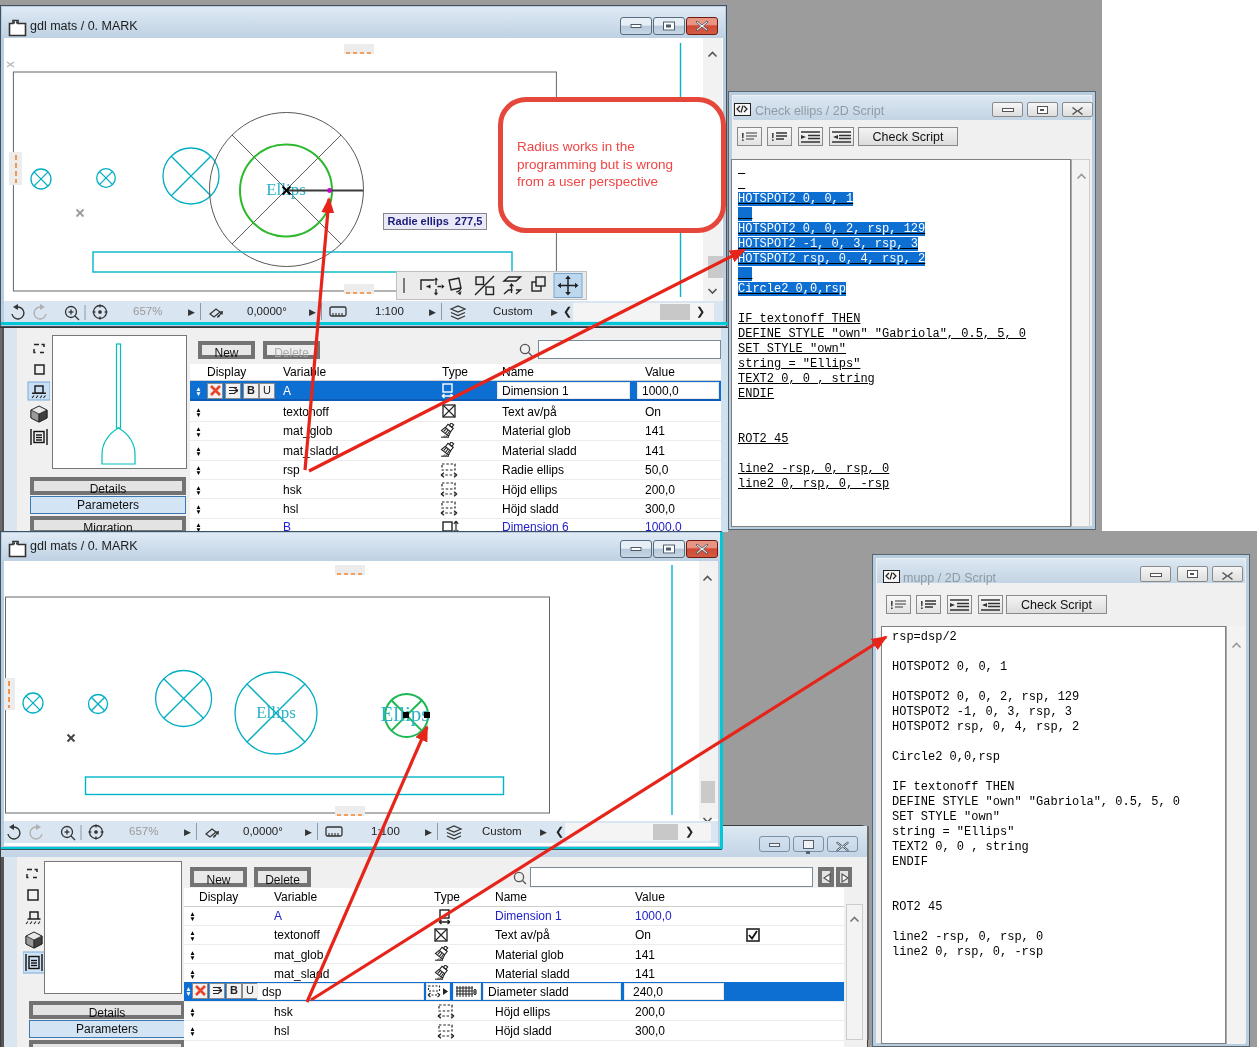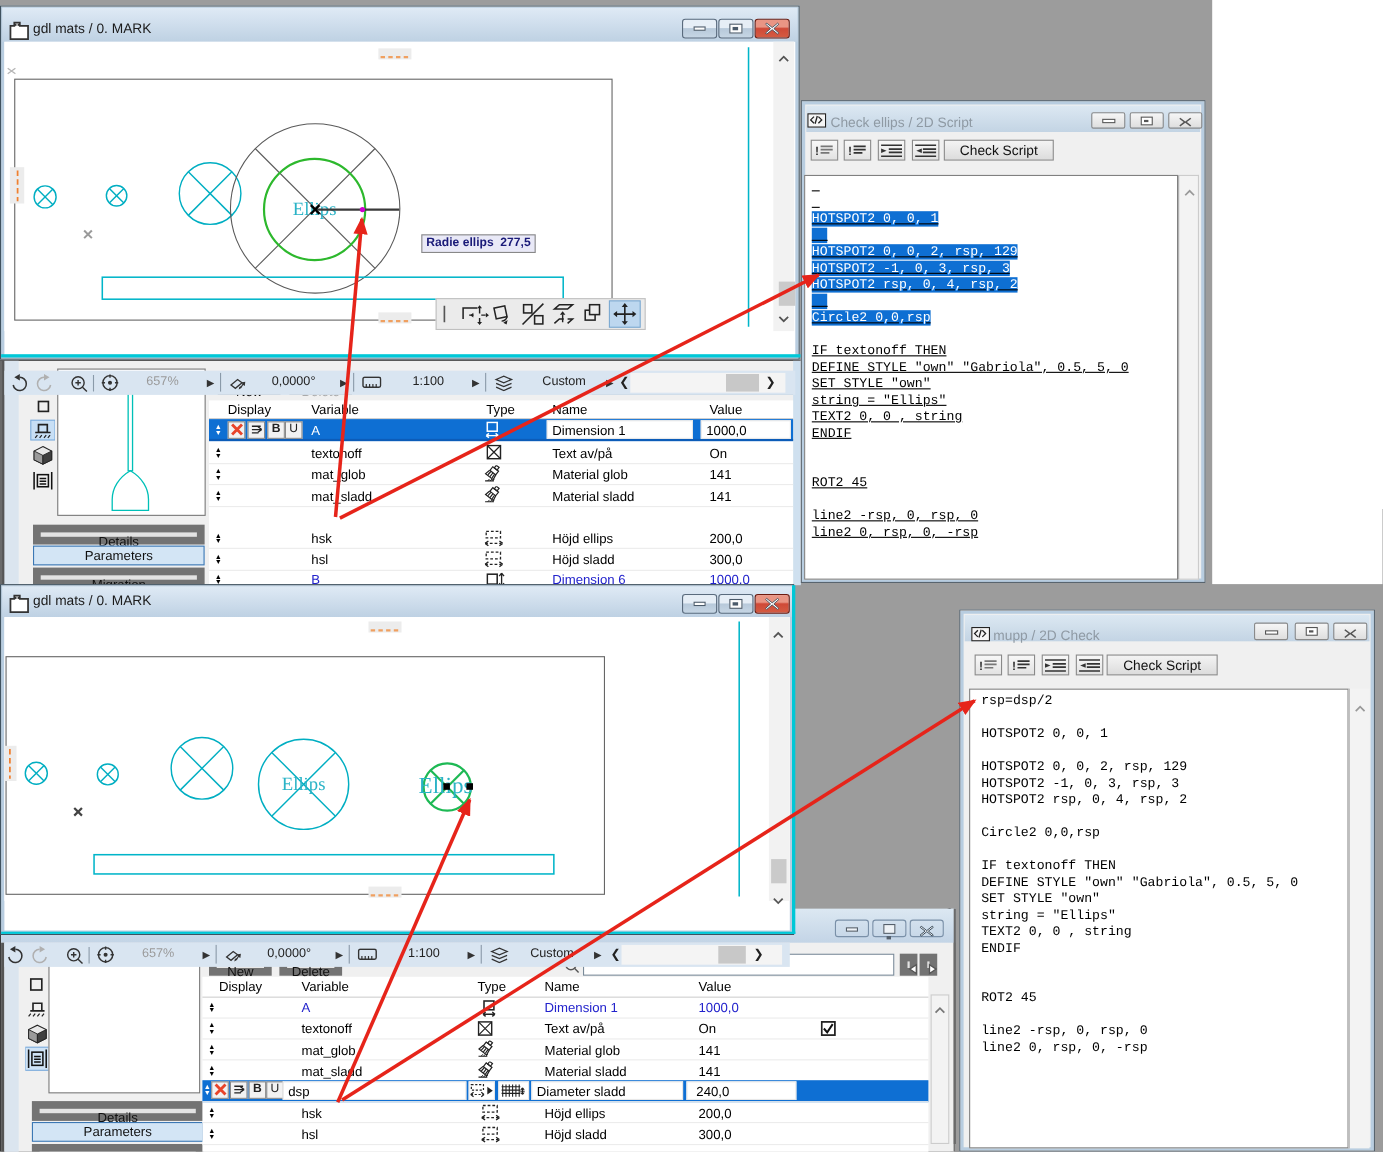--- a/index.html
+++ b/index.html
@@ -18,41 +18,41 @@
   .winbtn { position:absolute; width:32px; height:18px; border:1px solid #5a6b7d; border-radius:3px;
     background:linear-gradient(#e6eef6 45%,#b7c9da 50%,#c6d6e4); }
   .winbtn .glyph { position:absolute; left:50%; top:50%; transform:translate(-50%,-50%); }
   .winbtn.close { background:linear-gradient(#e99584 40%,#cf4937 50%,#d45b42); border-color:#6b1b10; }
   .mindash { width:11px; height:4px; background:#fdfdfd; border:1px solid #4a5a6a; }
   .maxbox { width:12px; height:9px; background:#fdfdfd; border:1px solid #4a5a6a; position:relative; }
   .maxbox:after { content:""; position:absolute; left:2px; top:2px; width:5px; height:3px; background:#4a5a6a; }
 
   
   .statusbar { position:absolute; left:3px; right:3px; height:22px; background:#d9e5f1;
-    font-size:11.5px; color:#222;margin-top:36px; }
+    font-size:11.5px; color:#222; }
   .sb { position:absolute; top:4px; }
   .sbdiv { position:absolute; top:2px; width:1px; height:17px; background:#8a9aa9; }
   .sbarrow { position:absolute; top:6px; font-size:9px; color:#333; }
 
   
   .scriptwin { position:absolute; background:#f0f0f0; border:1px solid #58646e; box-shadow: inset 0 0 0 3px #b8cde0; }
   .stitle { position:absolute; left:4px; right:4px; top:4px; height:24px; background:linear-gradient(#dce8f2,#c3d4e4); }
   .stitletxt { position:absolute; left:26px; top:5px; font-size:12.5px; color:#8f9aa4; }
   .codeicon { position:absolute; width:17px; height:13px; border:1.5px solid #222; background:#f5f5f5; }
   .sbtn { position:absolute; width:31px; height:19px; border:1px solid #8a8a8a; background:linear-gradient(#f6f6f6,#dedede); border-radius:2px; }
   .toolbtn { position:absolute; width:25px; height:19px; border:1px solid #8a8a8a; background:linear-gradient(#f8f8f8,#e2e2e2); }
   .checkbtn { position:absolute; height:19px; border:1px solid #8a8a8a; background:linear-gradient(#f4f4f4,#dcdcdc);
     font-size:12.5px; color:#111; text-align:center; padding-top:2px; }
   .codearea { position:absolute; background:#fff; border:1px solid #808080; }
   pre.code { font-family:"Liberation Mono", monospace; font-size:12px; line-height:15px; color:#000; }
   pre.code .sel { background:#0e6fd3; color:#fff; }
 
   
   .panelwin { position:absolute; background:#f0f0f0; border-top:1px solid #333; }
-  .pbtn { position:absolute; height:18px; background:#e3e3e3; border:7px solid #737373; font-size:12px;
+  .pbtn { position:absolute; height:18px; background:#e3e3e3; border:4px solid #737373; font-size:12px;
     text-align:center; padding-top:1px; color:#111; }
   .pbtn.sel { background:#d3e5f5; border:1px solid #3c78b4; }
   .ptable { position:absolute; background:#fff; }
   .prow { position:absolute; left:0; right:0; height:19.4px; border-bottom:1px solid #ececec; font-size:12px; color:#000; }
   .prow.selrow { background:#0e6fd3; color:#fff; }
   .pcell { position:absolute; top:2.5px; }
   .bluetxt { color:#2222cc; }
   .sorticon { position:absolute; font-size:6.5px; line-height:5.2px; color:#000; width:9px; text-align:center; }
   .whitefield { position:absolute; background:#fff; color:#000; border:1px solid #e8e8e8; font-size:12px; }
   .smallbtn { position:absolute; width:16px; height:16px; background:#f2f2f2; border:1px solid #8a8a8a;
@@ -185,20 +185,33 @@
                 <rect x="4.5" y="2.5" width="6.6" height="4.2"></rect>
                 <path d="M4.2 6.7 L3.2 11.5 L12 11.5 L11.2 6.7"></path>
                 <path d="M5.8 7 L5.5 11 M8 7 L8 11.2 M10 7 L10.2 11"></path>
               </g>
               <path d="M1 14.2 h8" stroke-width="1"></path>
               <path d="M3.4 14.2 l1.6-1.8 M5.6 14.2 l1.6-1.8 M7.8 14.2 l1.6-1.8" stroke-width="0.9"></path>
             </g>
           </svg>
         <div class="pcell" style="left:312px;">Material sladd</div>
         <div class="pcell" style="left:455px;">141</div>
+      </div>
+      <div class="prow" style="top:96.6px;">
+        <div class="sorticon" style="left:4px; top:4.5px;">▲<br>▼</div>
+        <div class="pcell" style="left:93px;">rsp</div>
+        <svg class="pcell" style="left:250px; top:1px;" width="18" height="17" viewBox="0 0 18 17">
+            <g fill="none" stroke="#222" stroke-width="1.2">
+              <rect x="2" y="2" width="13" height="6" stroke-dasharray="2.5 1.8"></rect>
+              <path d="M1 13 h15" stroke-dasharray="2.5 1.8"></path>
+              <path d="M1 13 l3 -2.2 M1 13 l3 2.2 M17 13 l-3 -2.2 M17 13 l-3 2.2" stroke-dasharray="none"></path>
+            </g>
+          </svg>
+        <div class="pcell" style="left:312px;">Radie ellips</div>
+        <div class="pcell" style="left:455px;">50,0</div>
       </div>
       <div class="prow" style="top:116px;">
         <div class="sorticon" style="left:4px; top:4.5px;">▲<br>▼</div>
         <div class="pcell" style="left:93px;">hsk</div>
         <svg class="pcell" style="left:250px; top:1px;" width="18" height="17" viewBox="0 0 18 17">
             <g fill="none" stroke="#222" stroke-width="1.2">
               <rect x="2" y="2" width="13" height="6" stroke-dasharray="2.5 1.8"></rect>
               <path d="M1 13 h15" stroke-dasharray="2.5 1.8"></path>
               <path d="M1 13 l3 -2.2 M1 13 l3 2.2 M17 13 l-3 -2.2 M17 13 l-3 2.2" stroke-dasharray="none"></path>
             </g>
@@ -828,21 +841,21 @@
     <div class="abs" style="left:718.5px; top:0px; width:3px; height:317px; background:#00c8d7;"></div>
   </div>
 
   <div class="scriptwin" id="mupp" style="left:872px; top:554px; width:378px; height:493px;">
     <div class="stitle"></div>
     <div class="codeicon" style="left:10px; top:15px;">
         <svg width="14" height="10" style="display:block">
           <path d="M5 2 L2 5 L5 8 M9 2 L12 5 L9 8 M8 1.5 L6 8.5" stroke="#222" stroke-width="1.2" fill="none"></path>
         </svg>
       </div>
-    <div class="stitletxt" style="left:30px; top:16px;">mupp / 2D Check</div>
+    <div class="stitletxt" style="left:30px; top:16px;">mupp / 2D Script</div>
     <div class="sbtn" style="left:267px; top:11px; width:31px; height:16px;">
         <div style="margin:6px auto 0; width:12px; height:4px; background:#fff; border:1px solid #555;"></div>
       </div>
     <div class="sbtn" style="left:304px; top:11px; width:31px; height:16px;">
         <div style="margin:3px auto 0; width:11px; height:8px; background:#fff; border:1px solid #555; position:relative;">
           <div style="position:absolute;left:2px;top:1.5px;width:4px;height:2.5px;background:#555;"></div>
         </div>
       </div>
     <div class="sbtn" style="left:339px; top:11px; width:31px; height:16px;">
         <svg style="display:block;margin:4px auto 0;" width="12" height="10">
@@ -898,20 +911,23 @@
 line2 -rsp, 0, rsp, 0
 line2 0, rsp, 0, -rsp</pre>
     </div>
     <div class="abs" style="left:353px; top:71px; width:19px; height:418px; background:#f3f3f3; border-left:1px solid #aaa;">
       <div style="padding:9px 0 0 3px;"><svg width="13" height="8">
             <path d="M2.5 6.5 L6.5 2.5 L10.5 6.5" fill="none" stroke="#999" stroke-width="1.6"></path>
           </svg></div>
     </div>
   </div>
 
+  <div class="bubble" id="bub1" style="left:498px; top:97px; width:228px; height:136px;">
+    <div class="btxt" style="left:14px; top:36px;">Radius works in the<br>programming but is wrong<br>from a user perspective</div>
+  </div>
 
   <svg class="abs" width="1257" height="1047" style="left:0;top:0; pointer-events:none;">
     <defs>
       <marker id="ah" markerUnits="userSpaceOnUse" markerWidth="17" markerHeight="13" refX="14" refY="6.5" orient="auto">
         <path d="M0,0 L16,6.5 L0,13 z" fill="#e6241a"></path>
       </marker>
     </defs>
     <line x1="305" y1="470" x2="329" y2="199" stroke="#e6241a" stroke-width="3.2" marker-end="url(#ah)"></line>
     <line x1="309" y1="471" x2="744" y2="250" stroke="#e6241a" stroke-width="3.2" marker-end="url(#ah)"></line>
     <line x1="307" y1="1002" x2="427" y2="727" stroke="#e6241a" stroke-width="3.2" marker-end="url(#ah)"></line>

